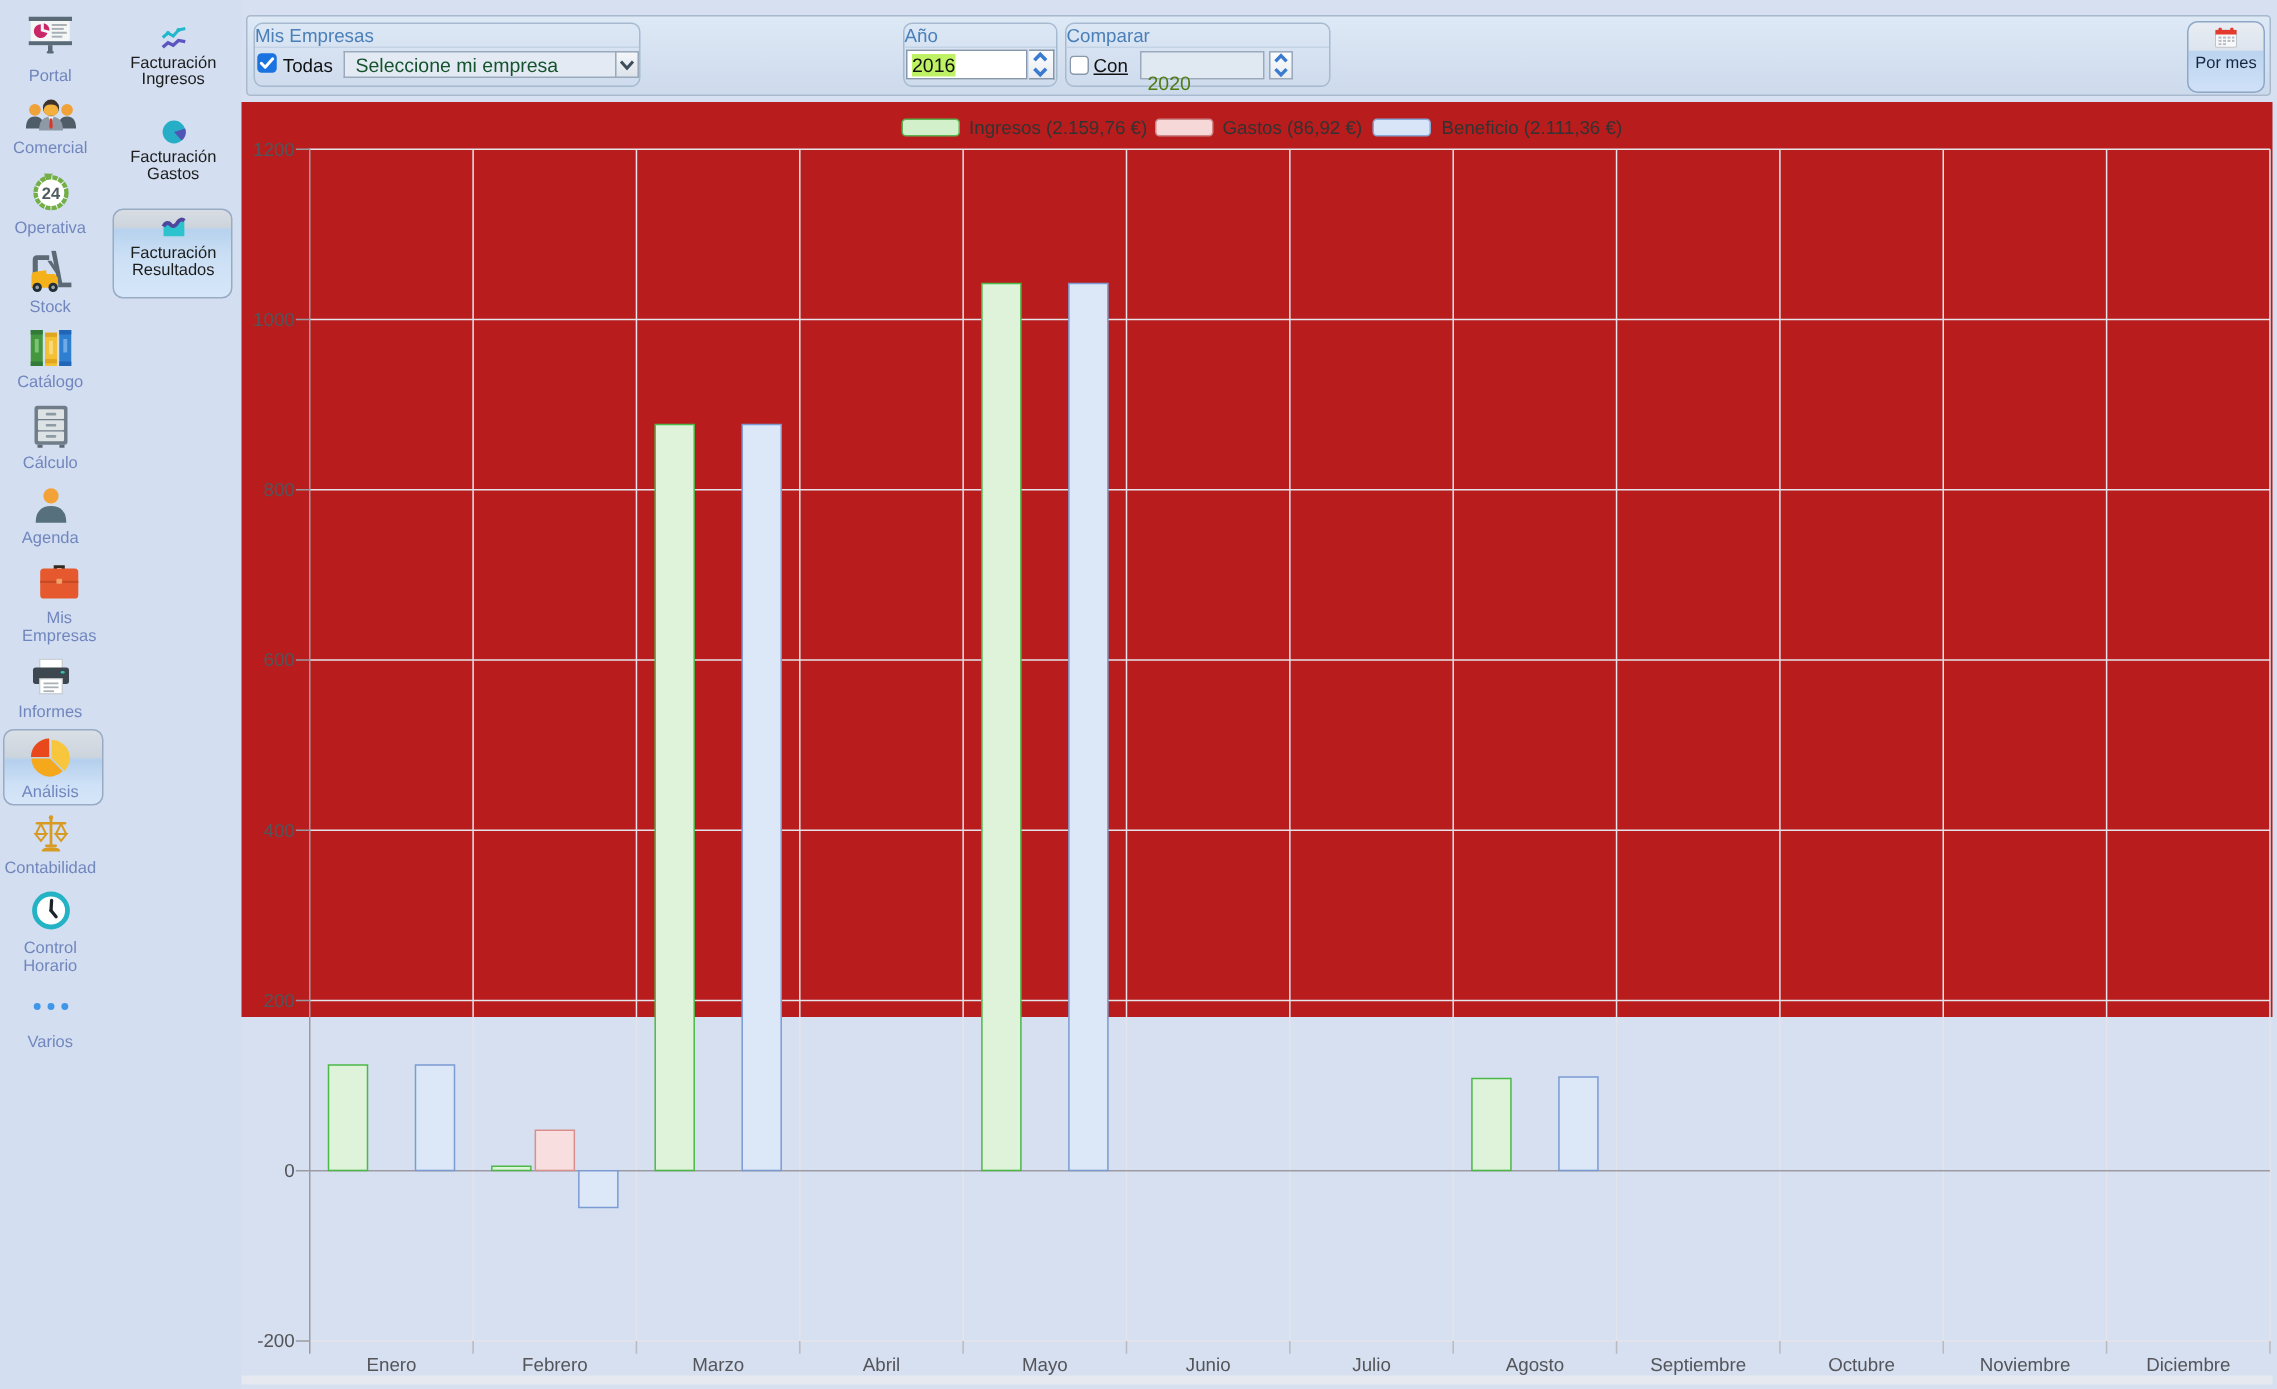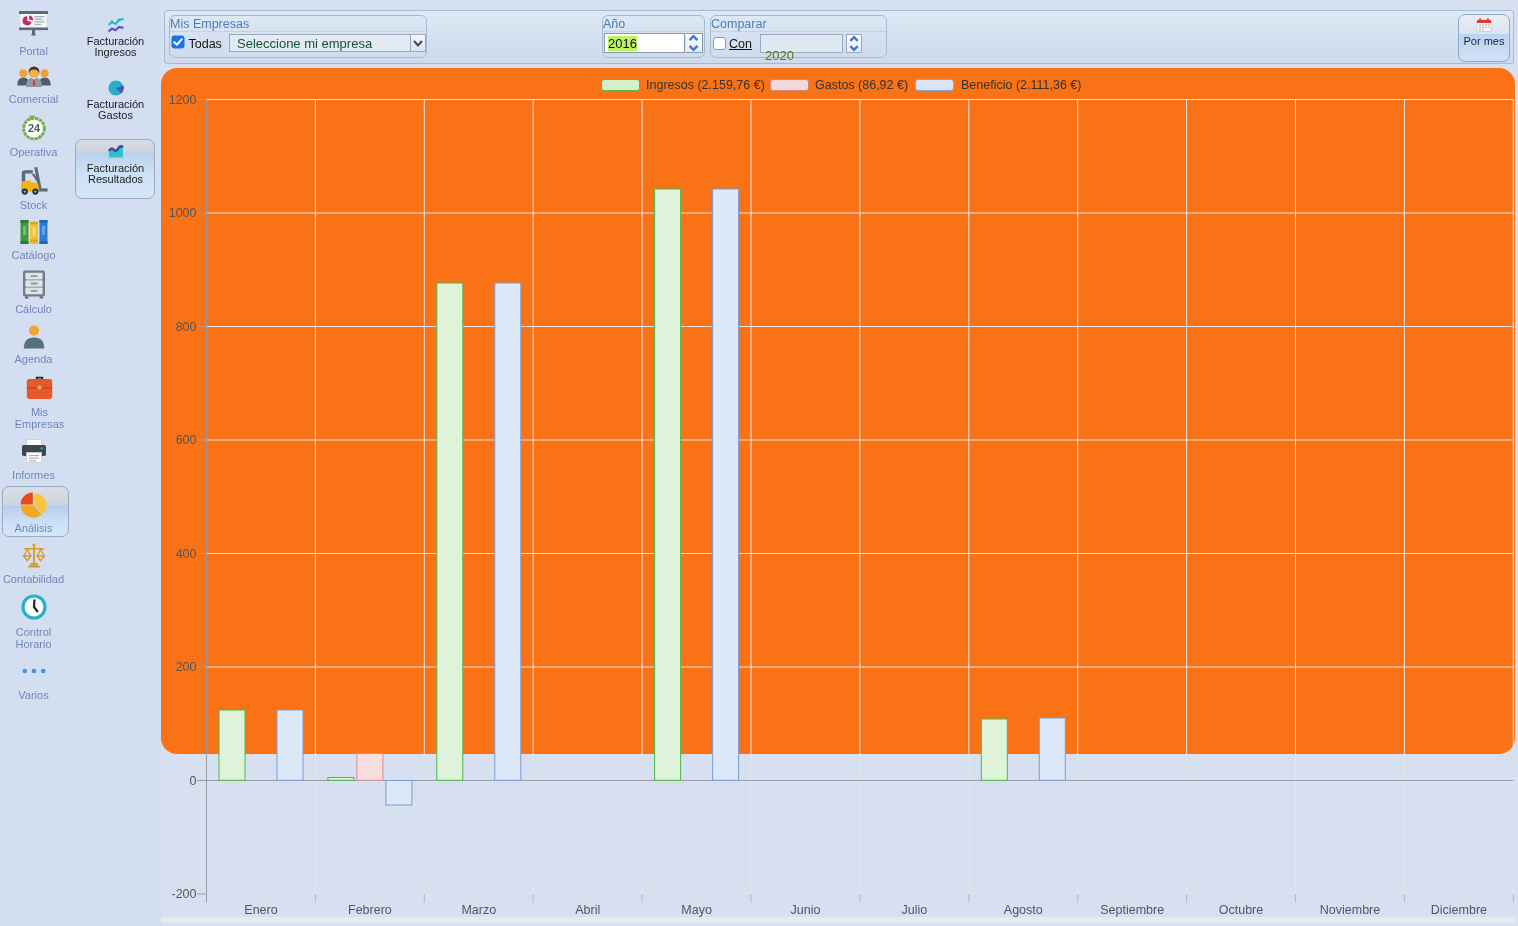--- a/index.html
+++ b/index.html
@@ -12,21 +12,21 @@
 .nav2 { position:absolute; left:70px; width:91px; text-align:center; }
 .nav2 .lbl { display:block; font-size:11px; color:#1c1c1c; line-height:11px; margin-top:3px; }
 .selbox { position:absolute; border:1px solid #97abc4; border-radius:7px;
   background:linear-gradient(to bottom,#dde2e9 0%,#ccd5df 37%,#b3cfee 40%,#cde1f7 100%); }
 #toolbar { position:absolute; left:164px; top:10px; width:1350px; height:54px;
   border:1px solid #a9bacf; border-radius:3px;
   background:linear-gradient(to bottom,#dee9f6 0%,#cddaec 100%); }
 .group { position:absolute; top:4px; height:43px; border:1px solid #a6bad0; border-radius:6px; }
 .gtitle { display:block; font-size:12.5px; color:#4a7fb8; line-height:16px; height:16px; border-bottom:1px solid #c3d3e5; }
 .cklbl { font-size:12.5px; color:#111; }
-#chartpanel { position:absolute; left:161px; top:68px; width:1354px; height:686px; background:#f97316;border-radius:16px; }
+#chartpanel { position:absolute; left:161px; top:68px; width:1354px; height:610px; background:#b91c1c; }
 #botstrip { position:absolute; left:161px; top:917px; width:1354px; height:6px; background:#e6e9ef; }
 .legend { position:absolute; top:79px; left:0; width:1518px; height:13px; }
 .lgsw { position:absolute; width:39px; height:12px; border-radius:3px; border:1px solid; }
 .lgtx { position:absolute; font-size:12.5px; color:#333; line-height:13px; }
 #pormes { position:absolute; right:3px; top:3px; width:52px; height:48px;
   border:1px solid #8fa8c8; border-radius:7px; text-align:center;
   background:linear-gradient(to bottom,#e9edf3 0%,#dde4ed 40%,#bcd4f0 42%,#cfe1f7 100%); }
 #pormes .bt { font-size:11px; color:#16263f; display:block; margin-top:-1px; }
 </style>
 </head>

